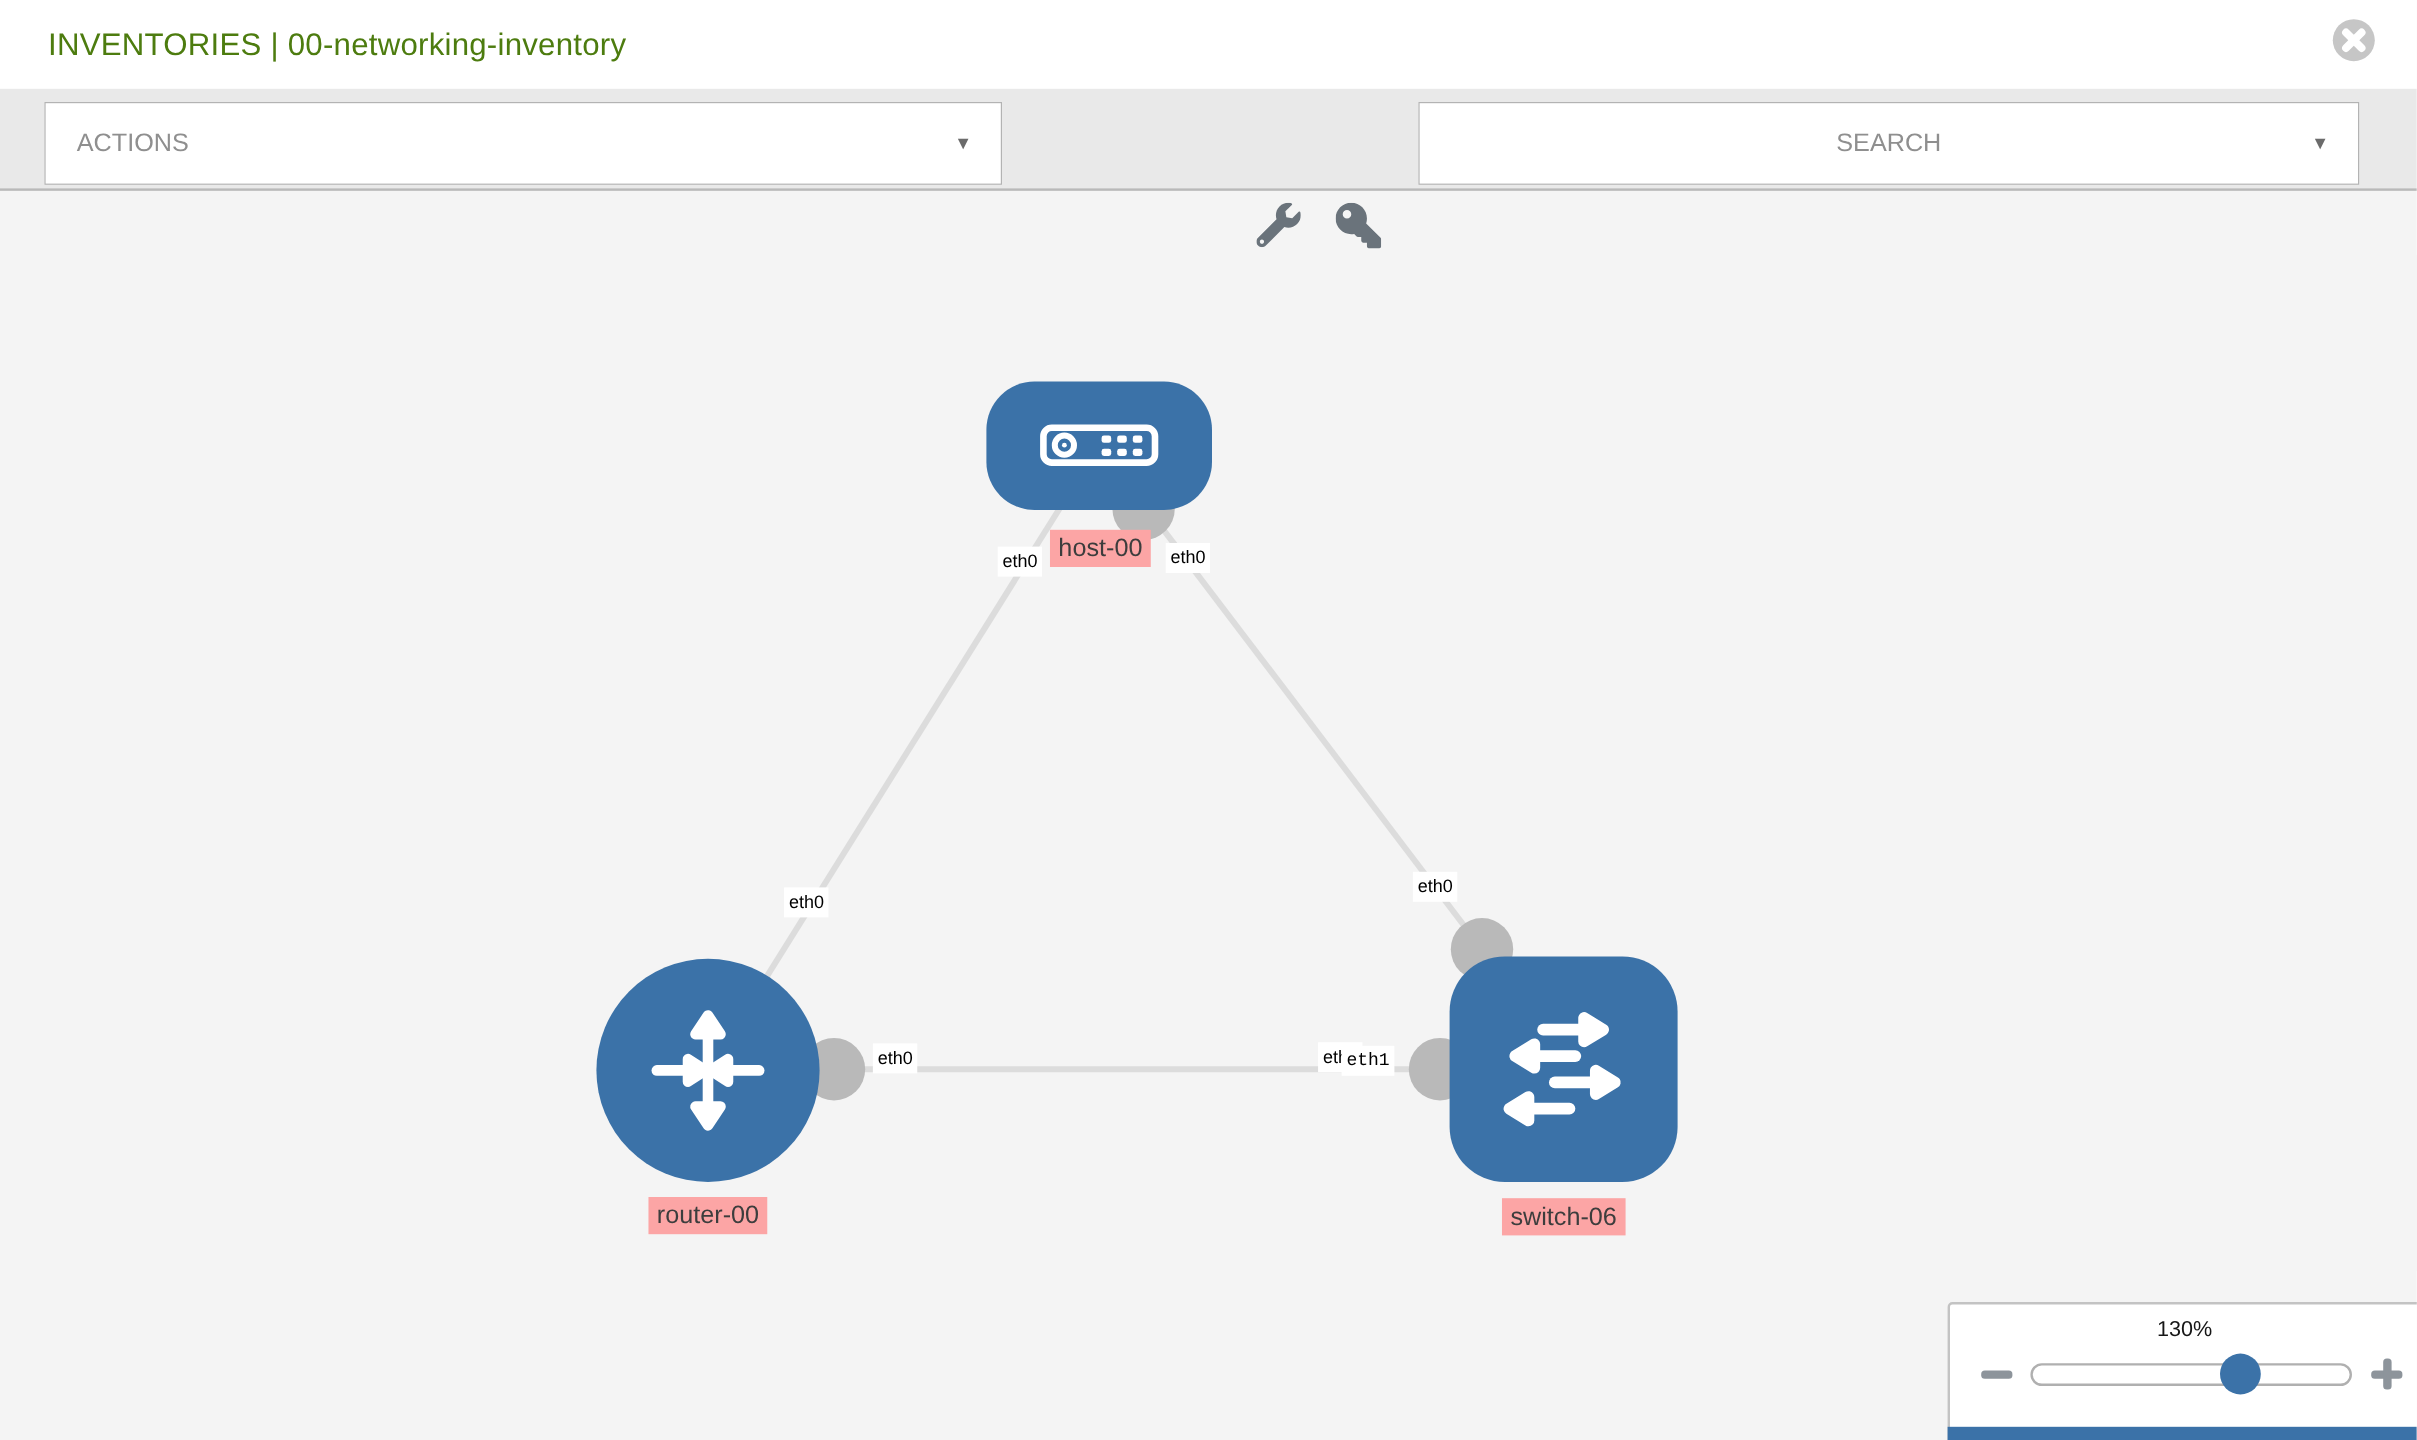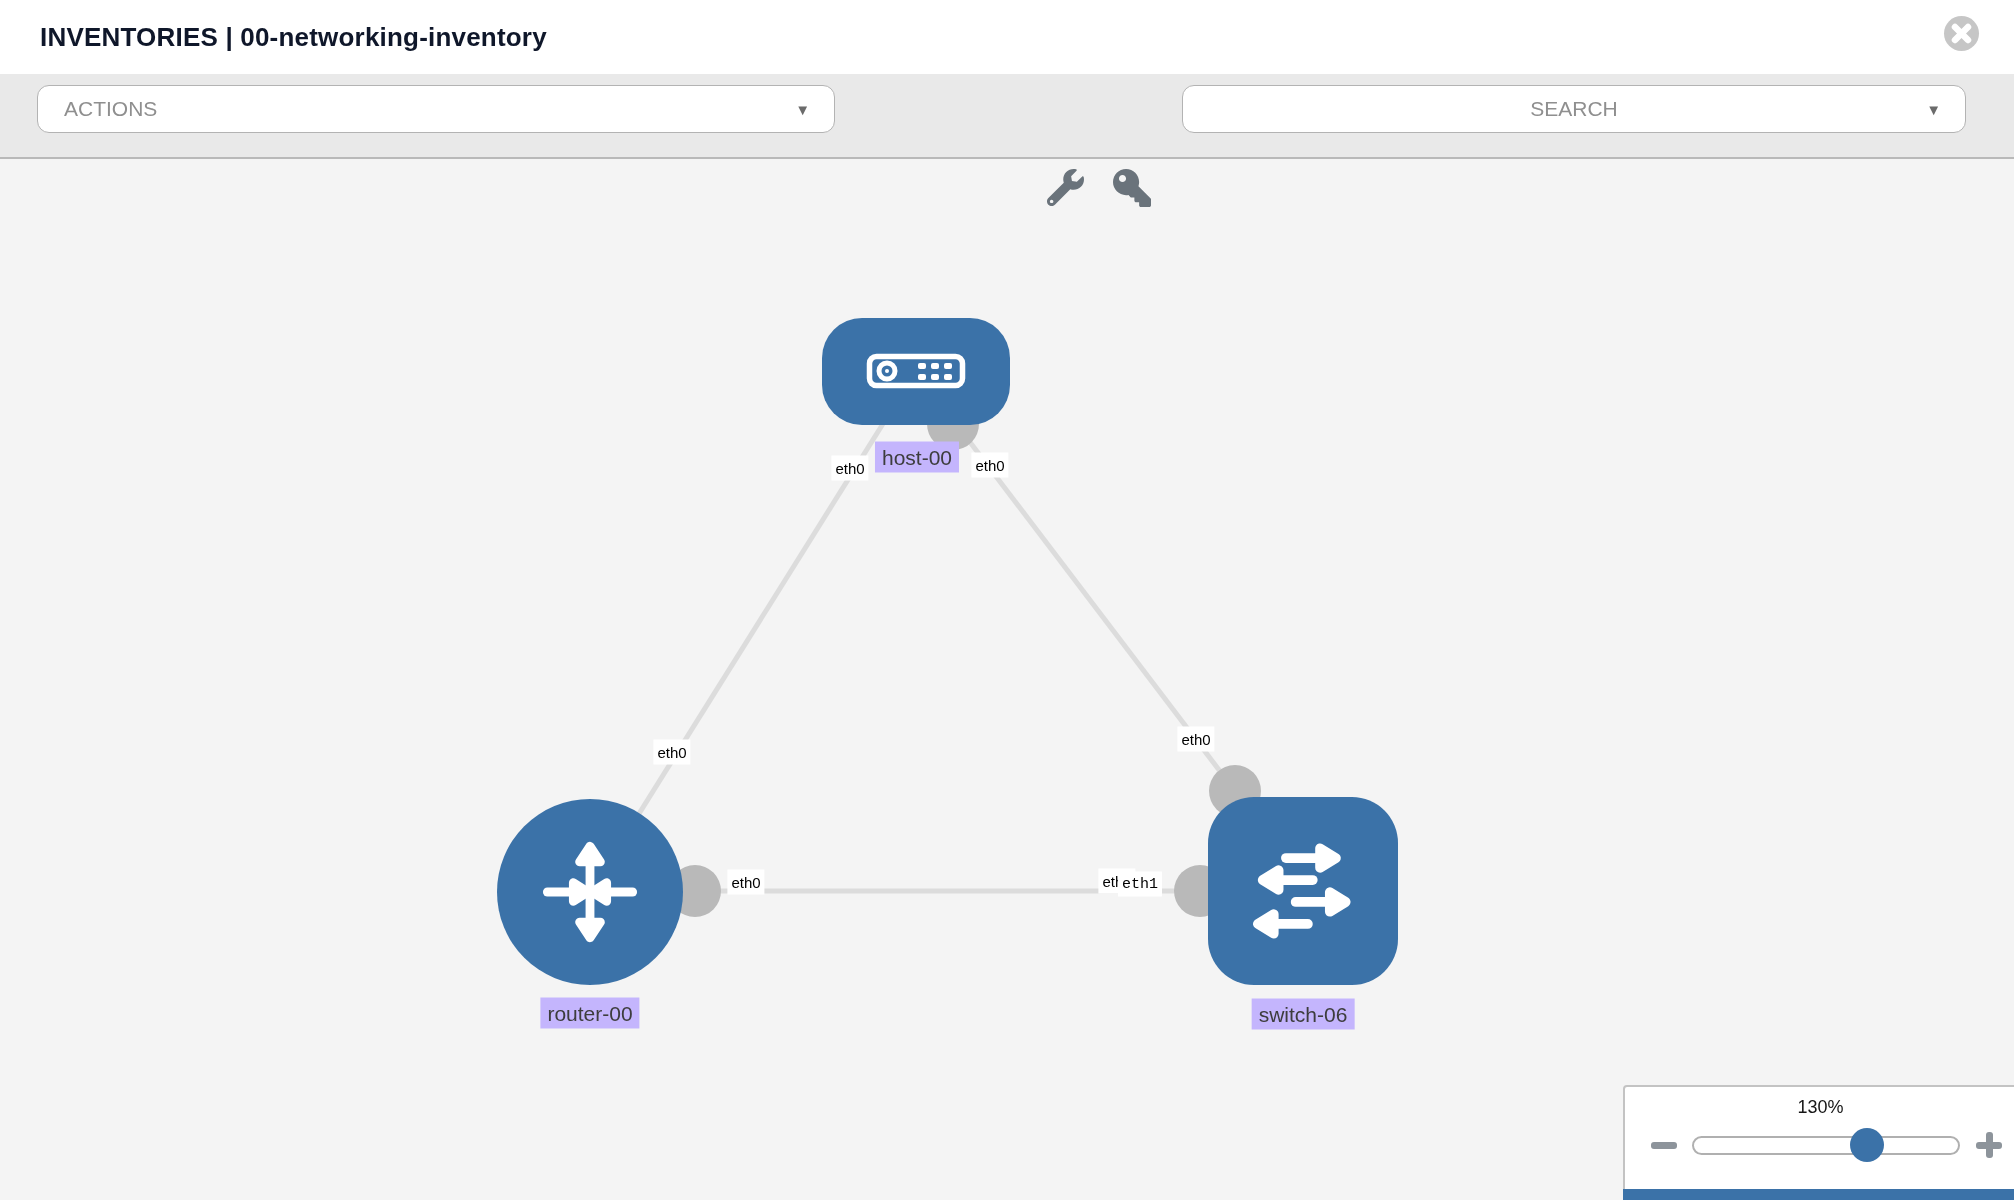--- a/index.html
+++ b/index.html
@@ -2,48 +2,48 @@
 <html><head>
 <meta charset="utf-8">
 <style>
   * { box-sizing: border-box; margin: 0; padding: 0; }
   html,body { width:2014px; height:1200px; overflow:hidden; }
   body { font-family:"Liberation Sans", sans-serif; background:#ffffff; position:relative; }
 
   
   .header { position:absolute; left:0; top:0; width:2014px; height:74px; background:#ffffff; z-index:6; }
   .page-title { position:absolute; left:40px; top:50%; transform:translateY(-50%);
-                font-size:26px; font-weight:bold; color:#0f172a; letter-spacing:.2px; }
+                font-size:26px; font-weight:normal; color:#4d7c0f; letter-spacing:.2px; }
   .close-btn { position:absolute; right:34px; top:15px; width:37px; height:37px; cursor:pointer; border:none; background:transparent; padding:0; }
 
   
   .toolbar { position:absolute; left:0; top:74px; width:2014px; height:85px;
              background:#e9e9e9; border-bottom:2px solid #b9b9b9; z-index:6; }
-  .select-box { position:absolute; top:11px; height:48px; background:#ffffff;
-                border:1px solid #b3b3b3; border-radius:12px; display:flex; align-items:center;
+  .select-box { position:absolute; top:11px; height:69px; background:#ffffff;
+                border:1px solid #b3b3b3; border-radius:0; display:flex; align-items:center;
                 padding:0 26px; color:#8f8f8f; font-size:21px; cursor:pointer; }
   .actions-box { left:37px; width:798px; }
   .search-box  { left:1182px; width:784px;justify-content:center; }
   .caret { position:absolute; right:24px; top:50%; transform:translateY(-50%);
            color:#6b6b6b; font-size:15px; }
   .tool-icon-btn { position:absolute; top:95px; background:transparent; border:none; padding:0; cursor:pointer; z-index:7; }
   .wrench-pos { left:1047px; }
   .key-pos { left:1113px; }
 
   
   .canvas-bg { position:absolute; left:0; top:159px; width:2014px; height:1041px; background:#f4f4f4; z-index:0; }
   .stage { position:absolute; left:0; top:0; width:2014px; height:1200px; z-index:1; }
   .links-layer { position:absolute; left:0; top:0; }
   .node { position:absolute; background:#3b72a8; display:flex; align-items:center; justify-content:center; cursor:pointer; }
   .node-host   { border-radius:40px; }
   .node-router { border-radius:50%; }
   .node-switch { border-radius:46px; }
   .chip { position:absolute; transform:translate(-50%,-50%); background:#ffffff; color:#000000;
           font-size:15px; line-height:1; padding:5px 4px; white-space:nowrap; }
-  .node-label { position:absolute; transform:translate(-50%,-50%); background:#c4b5fd; color:#3d3d3d;
+  .node-label { position:absolute; transform:translate(-50%,-50%); background:#fca5a5; color:#3d3d3d;
           font-size:21px; line-height:1; padding:5px 7px; white-space:nowrap; }
 
   
   .zoom-panel { position:absolute; left:1623px; top:1085px; width:400px; height:130px;
                 background:#ffffff; border:2px solid #c3c3c3; border-radius:4px; z-index:5; }
   .zoom-value { position:absolute; left:0; top:10px; width:391px; text-align:center;
                 font-size:18px; color:#161616; }
   .zoom-minus, .zoom-plus { position:absolute; background:transparent; border:none; padding:0; cursor:pointer; }
   .zoom-minus { left:25px; top:44px; width:28px; height:28px; }
   .zoom-plus  { left:350px; top:44px; width:28px; height:28px; }

